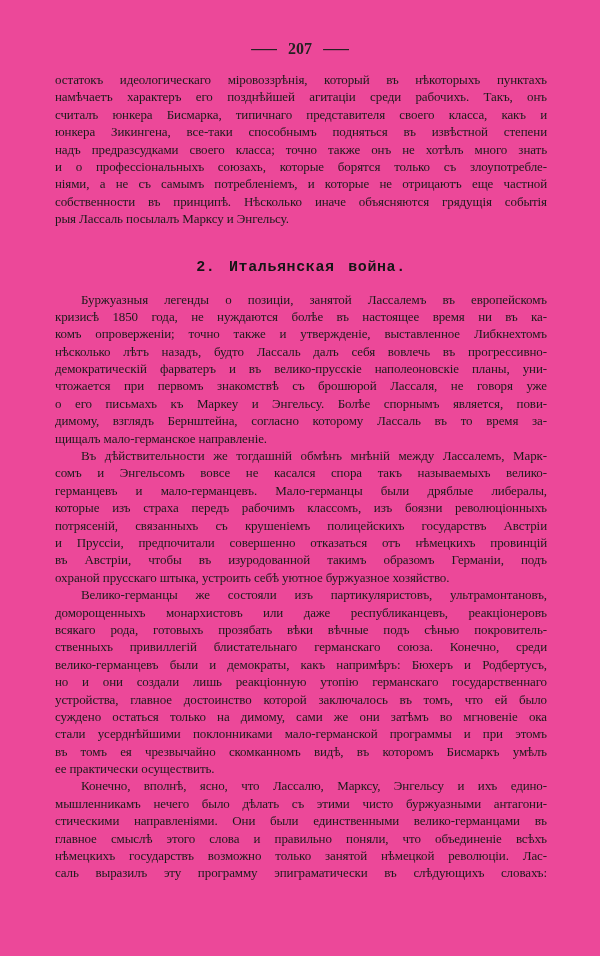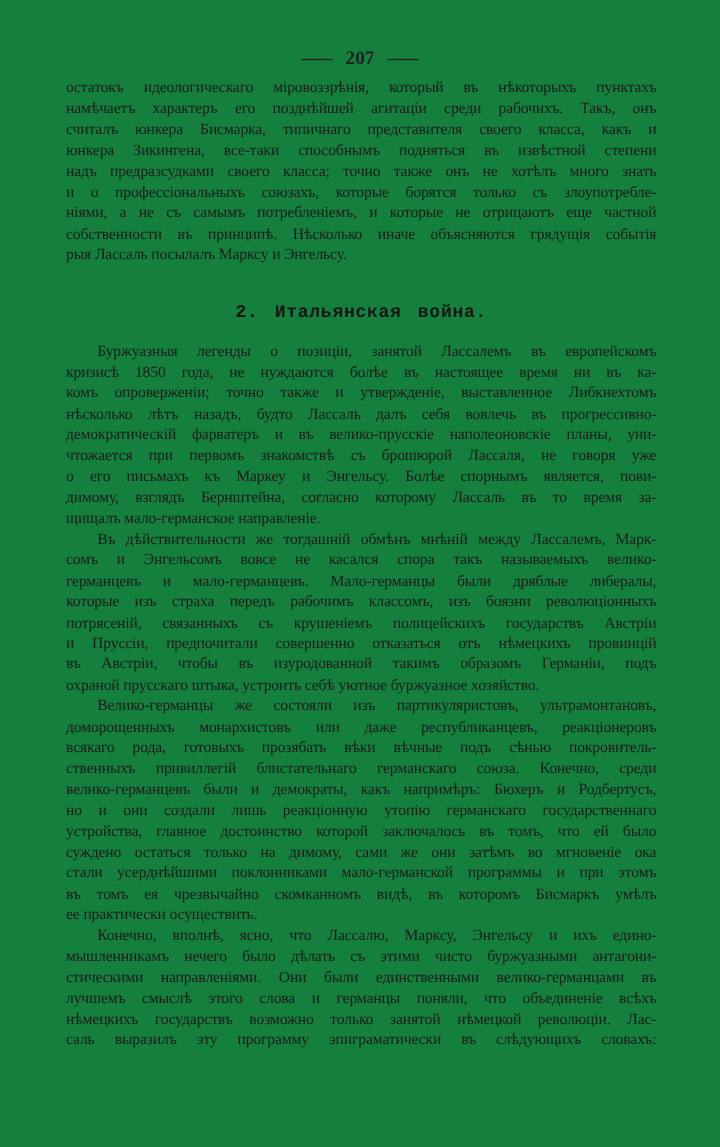--- a/index.html
+++ b/index.html
@@ -4,21 +4,21 @@
 <style>
   html, body {
     margin: 0;
     padding: 0;
     background: #ffffff;
   }
   .page {
     position: relative;
     width: 600px;
     height: 956px;
-    background: #15803d;
+    background: #ec4899;
     overflow: hidden;
     font-family: "Liberation Serif", "DejaVu Serif", serif;
     color: #1b1b1b;
   }
   .running-head {
     position: absolute;
     top: 40px;
     left: 0;
     width: 100%;
     text-align: center;
@@ -27,21 +27,21 @@
     color: #222;
   }
   .running-head .dash {
     display: inline-block;
     margin: 0 16px;
     transform: scaleX(1.6);
   }
   .text-block {
     position: absolute;
     left: 55px;
-    top: 64px;
+    top: 71px;
     width: 492px;
   }
   .paragraph {
     margin: 0;
   }
   .line {
     white-space: nowrap;
     height: 17.4px;
     line-height: 17.4px;
     font-size: 13px;
@@ -117,18 +117,18 @@
         <div class="line">устройства, главное достоинство которой заключалось въ томъ, что ей было</div>
         <div class="line">суждено остаться только на димому, сами же они затѣмъ во мгновеніе ока</div>
         <div class="line">стали усерднѣйшими поклонниками мало-германской программы и при этомъ</div>
         <div class="line">въ томъ ея чрезвычайно скомканномъ видѣ, въ которомъ Бисмаркъ умѣлъ</div>
         <div class="line last">ее практически осуществить.</div>
       </div>
       <div class="paragraph">
         <div class="line indent">Конечно, вполнѣ, ясно, что Лассалю, Марксу, Энгельсу и ихъ едино-</div>
         <div class="line">мышленникамъ нечего было дѣлать съ этими чисто буржуазными антагони-</div>
         <div class="line">стическими направленіями. Они были единственными велико-германцами въ</div>
-        <div class="line">лучшемъ смыслѣ этого слова и германцы поняли, что объединеніе всѣхъ</div>
+        <div class="line">главное смыслѣ этого слова и правильно поняли, что объединеніе всѣхъ</div>
         <div class="line">нѣмецкихъ государствъ возможно только занятой нѣмецкой революціи. Лас-</div>
         <div class="line">саль выразилъ эту программу эпиграматически въ слѣдующихъ словахъ:</div>
       </div>
     </div>
 </div>
 
 </body></html>

